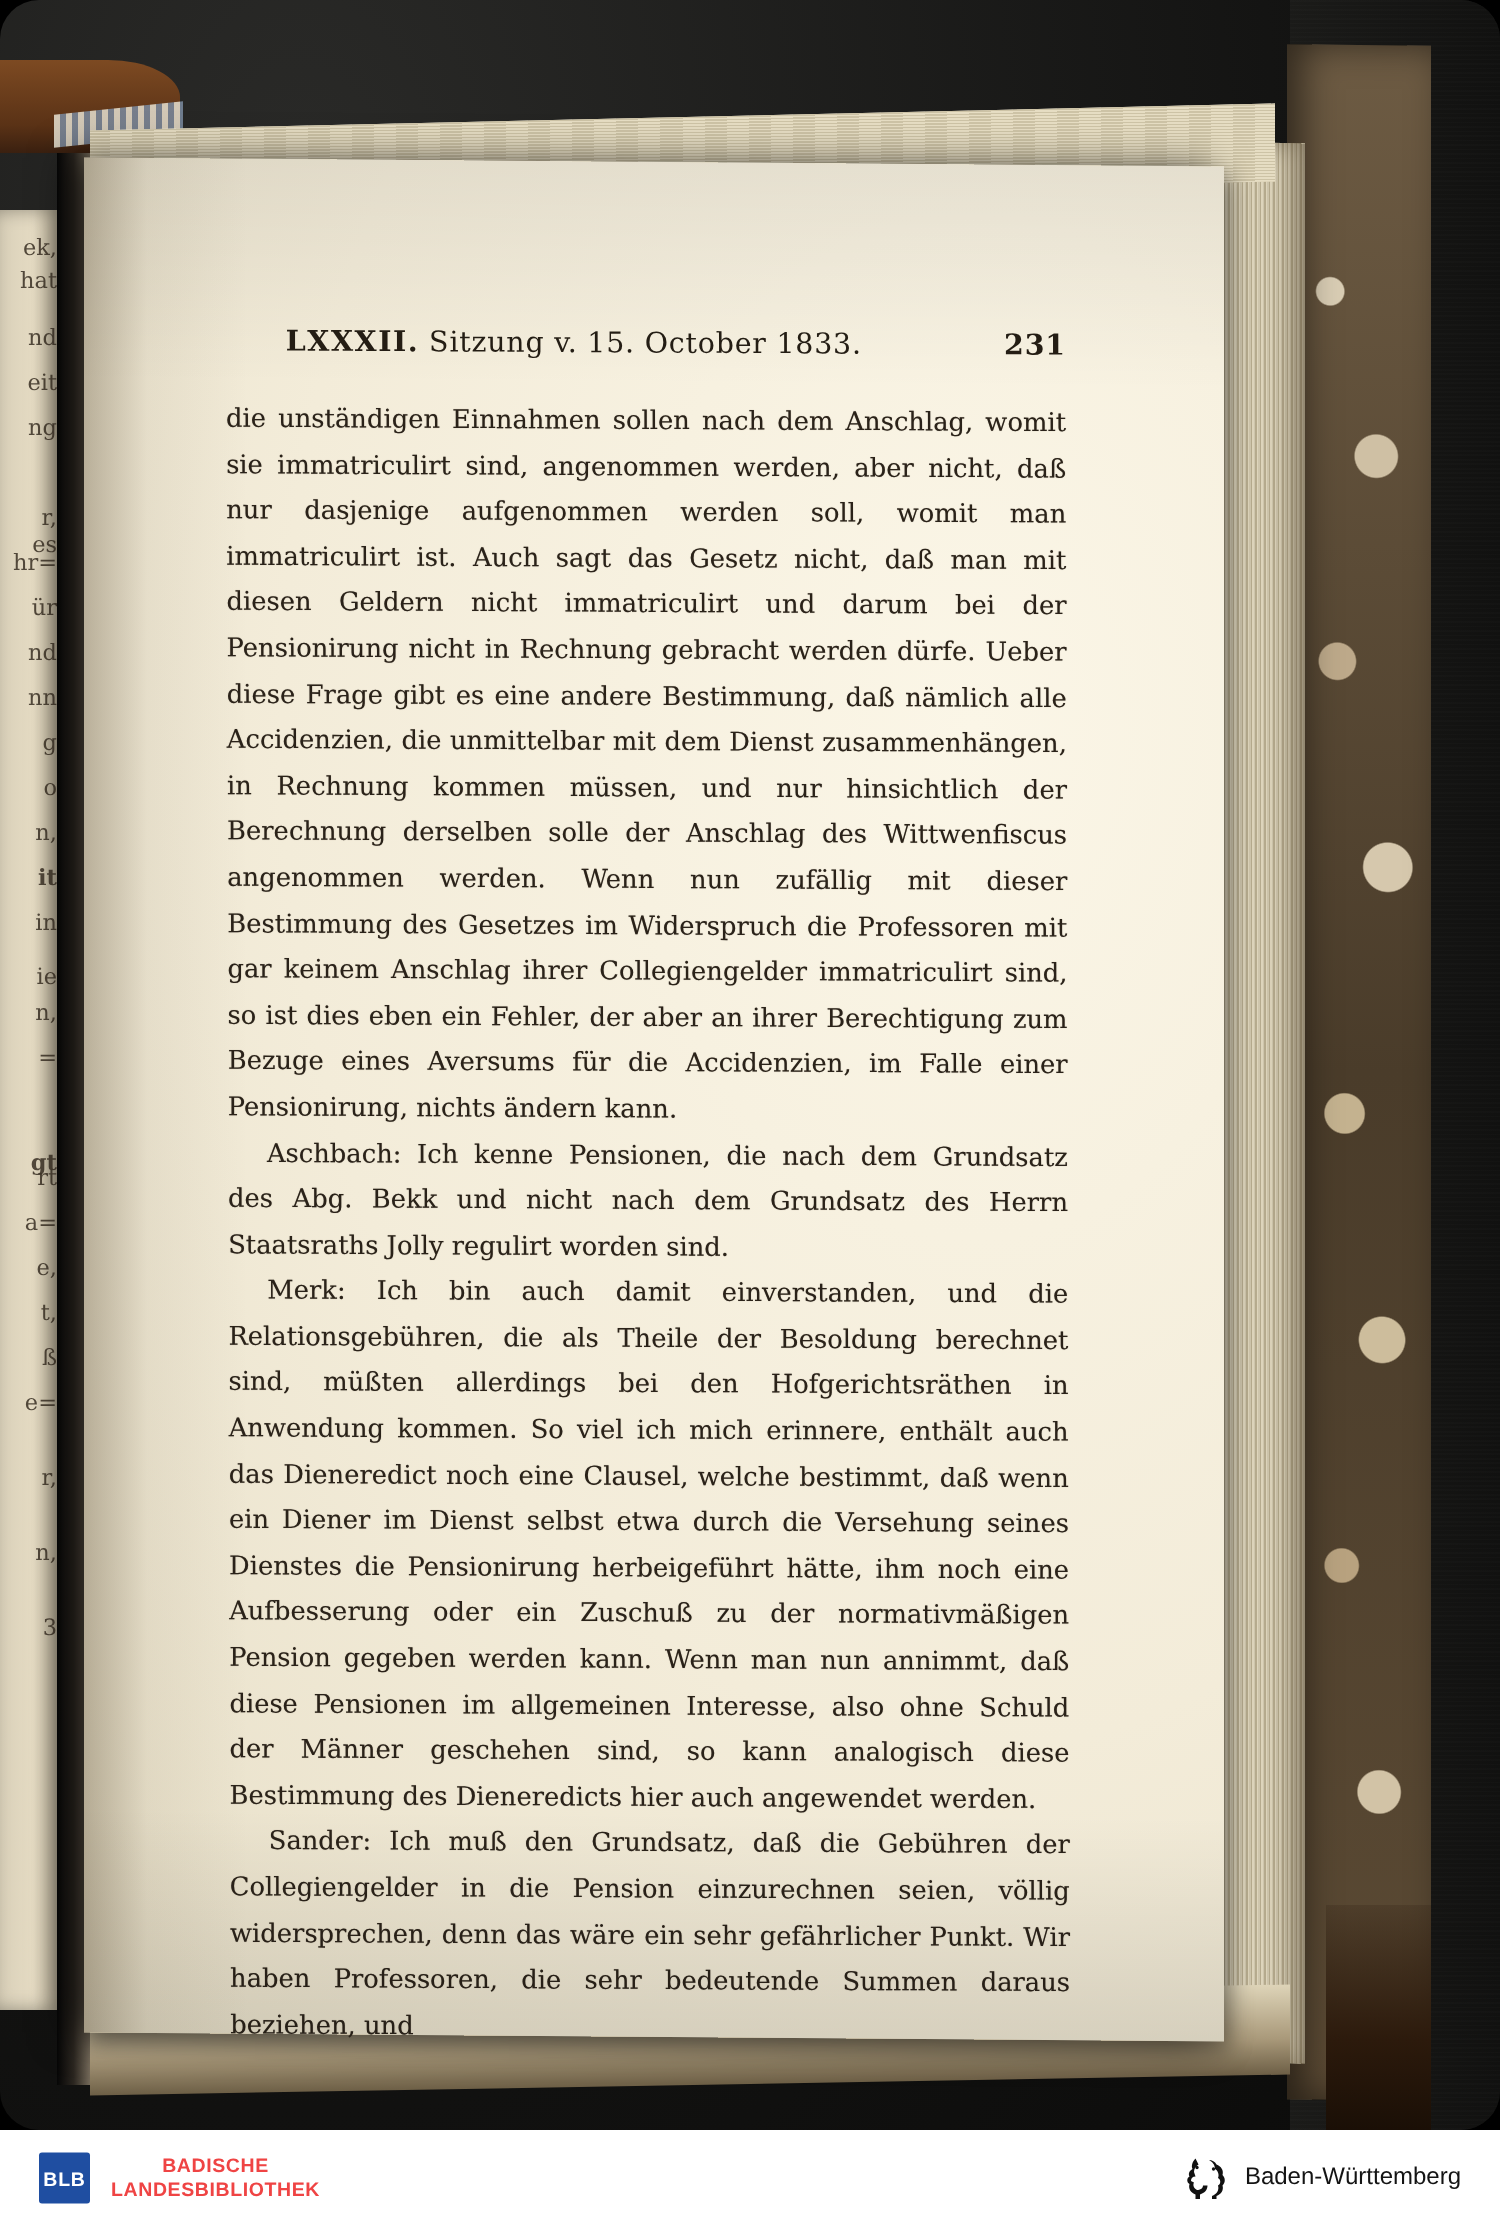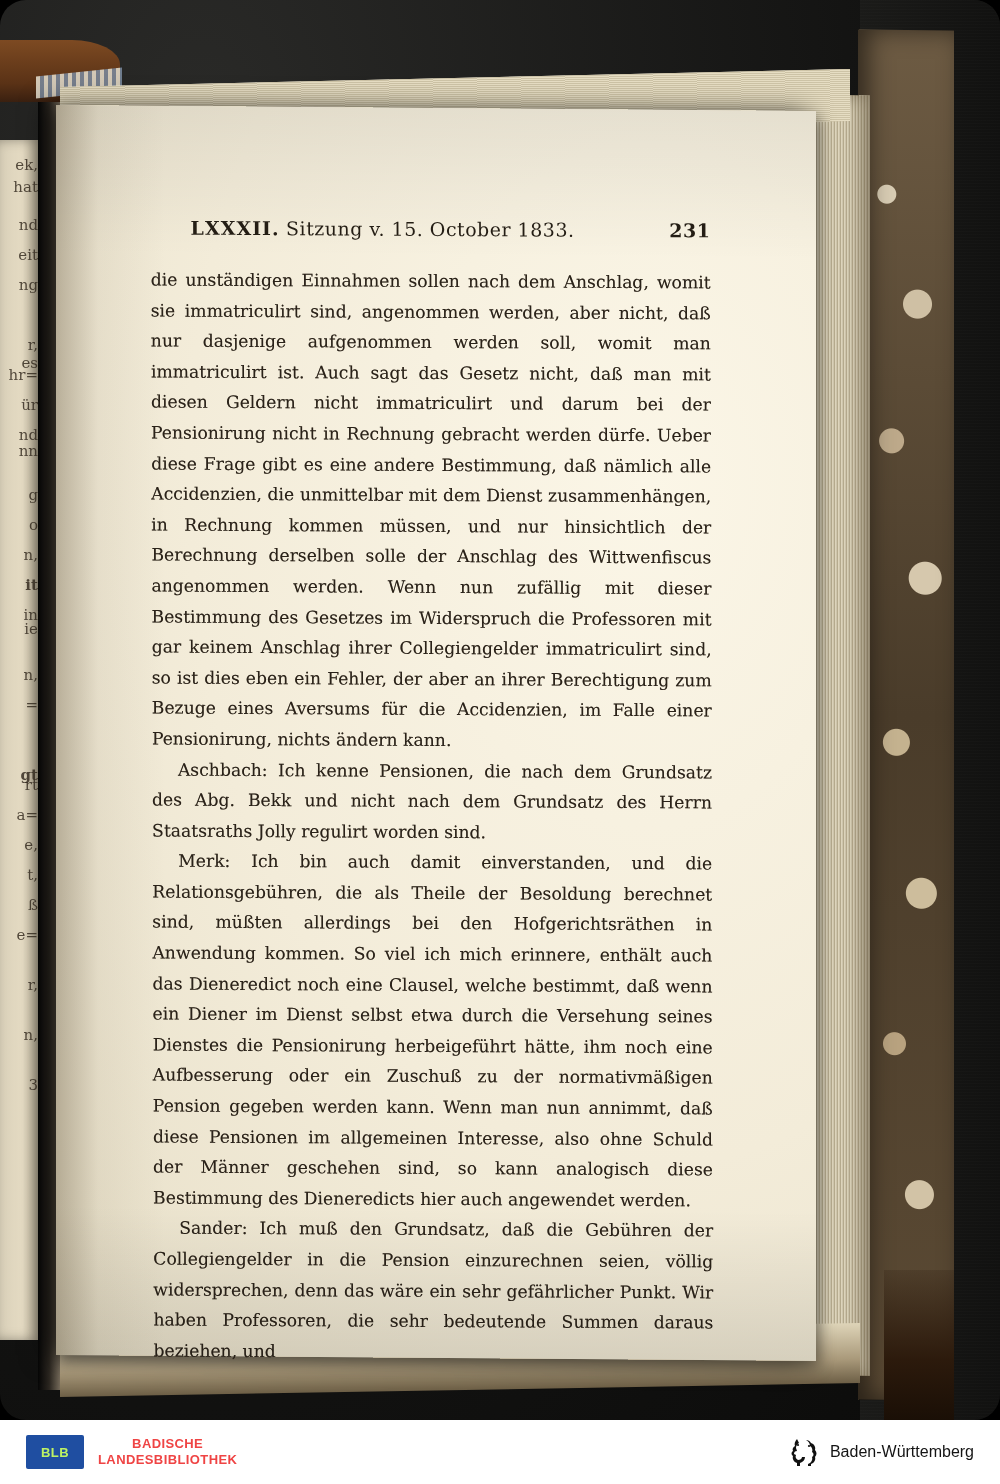--- a/index.html
+++ b/index.html
@@ -209,23 +209,23 @@
     justify-content: space-between;
     padding: 0 26px;
     box-sizing: border-box;
   }
   .brand-left {
     display: flex;
     align-items: center;
     gap: 14px;
   }
   .blb-logo {
-    width: 58px; height: 34px;
+    width: 34px; height: 34px;
     background: #1f4ea1;
-    color: #bef264;
+    color: #ffffff;
     font-family: "Liberation Sans", sans-serif;
     font-weight: bold;
     font-size: 13px;
     letter-spacing: 0.5px;
     display: flex;
     align-items: center;
     justify-content: center;
     border-radius: 2px;
   }
   .brand-text {
@@ -260,27 +260,27 @@
     <div class="ltxt" style="top:10px;">ek,</div>
     <div class="ltxt" style="top:32px;text-align:right;">hat</div>
     <div class="ltxt" style="top:70px;">nd</div>
     <div class="ltxt" style="top:100px;">eit</div>
     <div class="ltxt" style="top:130px;">ng</div>
     <div class="ltxt" style="top:160px;margin-top:48px;">es</div>
     <div class="ltxt" style="top:190px;">r,</div>
     <div class="ltxt" style="top:220px;">hr=</div>
     <div class="ltxt" style="top:250px;">ür</div>
     <div class="ltxt" style="top:280px;">nd</div>
-    <div class="ltxt" style="top:296px;">nn</div>
+    <div class="ltxt" style="top:310px;">nn</div>
     <div class="ltxt" style="top:340px;">g</div>
     <div class="ltxt" style="top:370px;">o</div>
     <div class="ltxt" style="top:400px;">n,</div>
     <div class="ltxt" style="top:430px;font-weight:bold;">it</div>
     <div class="ltxt" style="top:460px;">in</div>
-    <div class="ltxt" style="top:474px;">ie</div>
+    <div class="ltxt" style="top:496px;">ie</div>
     <div class="ltxt" style="top:520px;">n,</div>
     <div class="ltxt" style="top:550px;">=</div>
     <div class="ltxt" style="top:620px;font-weight:bold;">gt</div>
     <div class="ltxt" style="top:630px;">rt</div>
     <div class="ltxt" style="top:660px;">a=</div>
     <div class="ltxt" style="top:690px;">e,</div>
     <div class="ltxt" style="top:720px;">t,</div>
     <div class="ltxt" style="top:750px;">ß</div>
     <div class="ltxt" style="top:780px;">e=</div>
     <div class="ltxt" style="top:830px;">r,</div>

